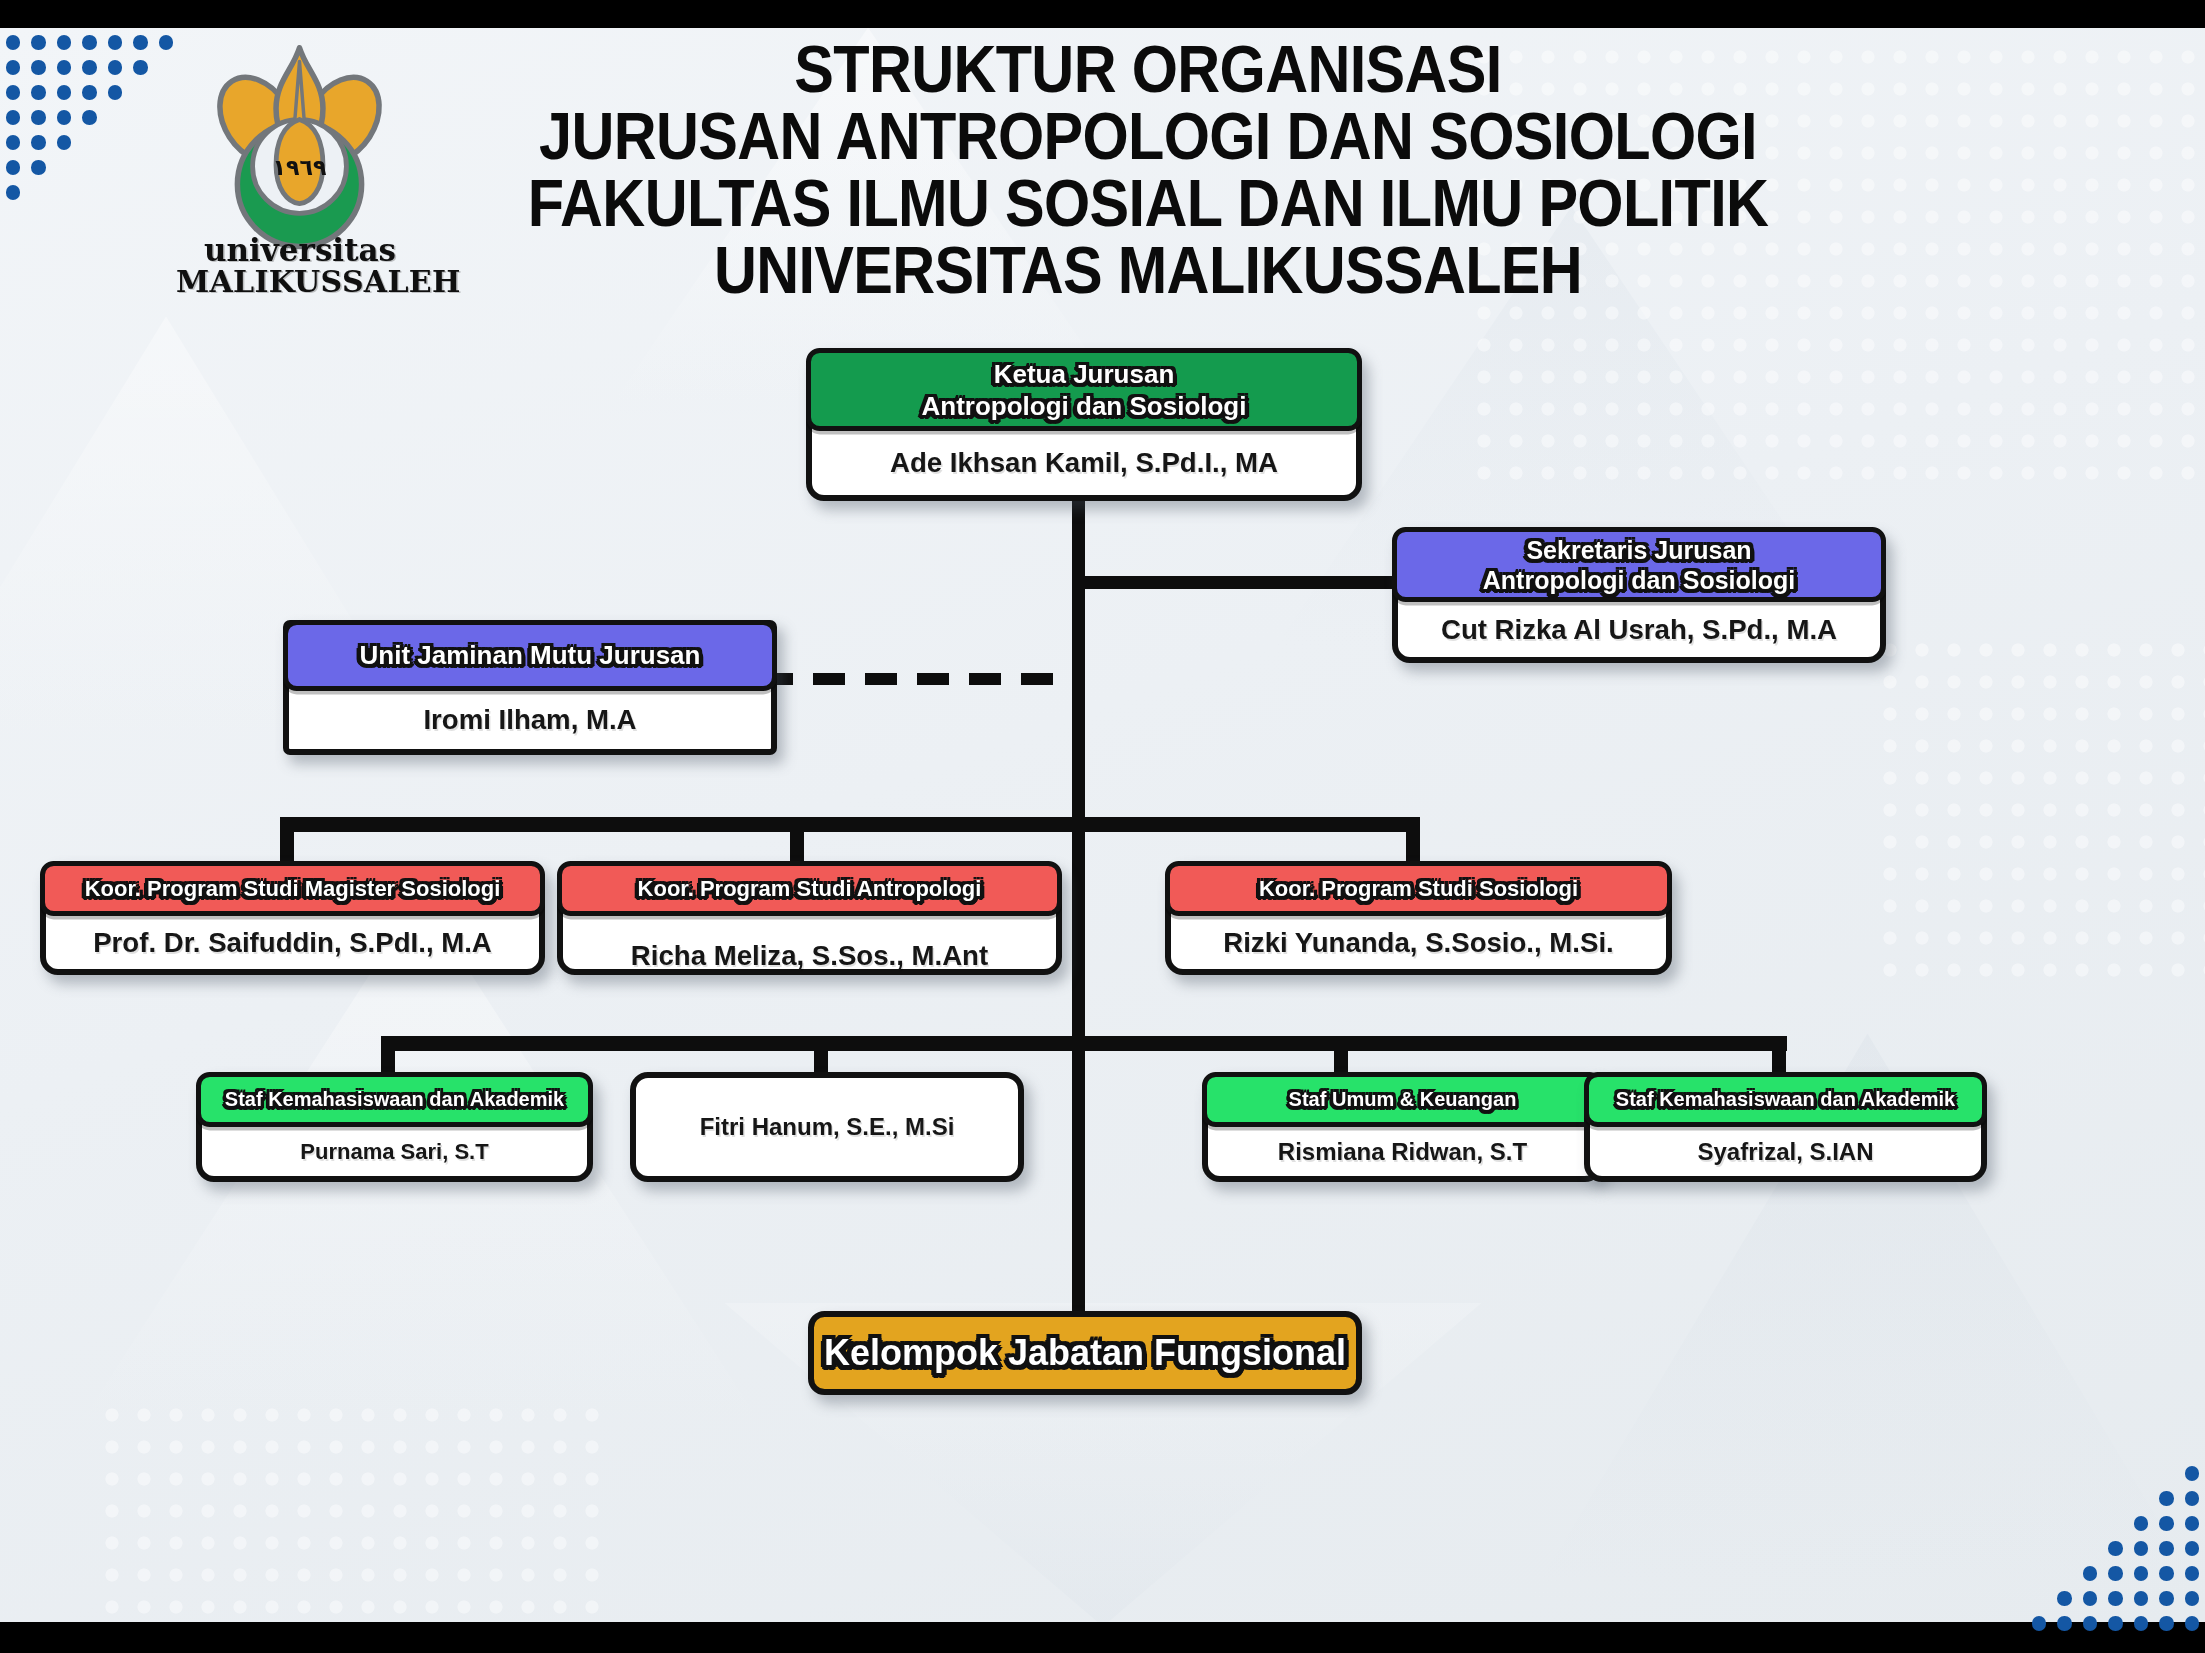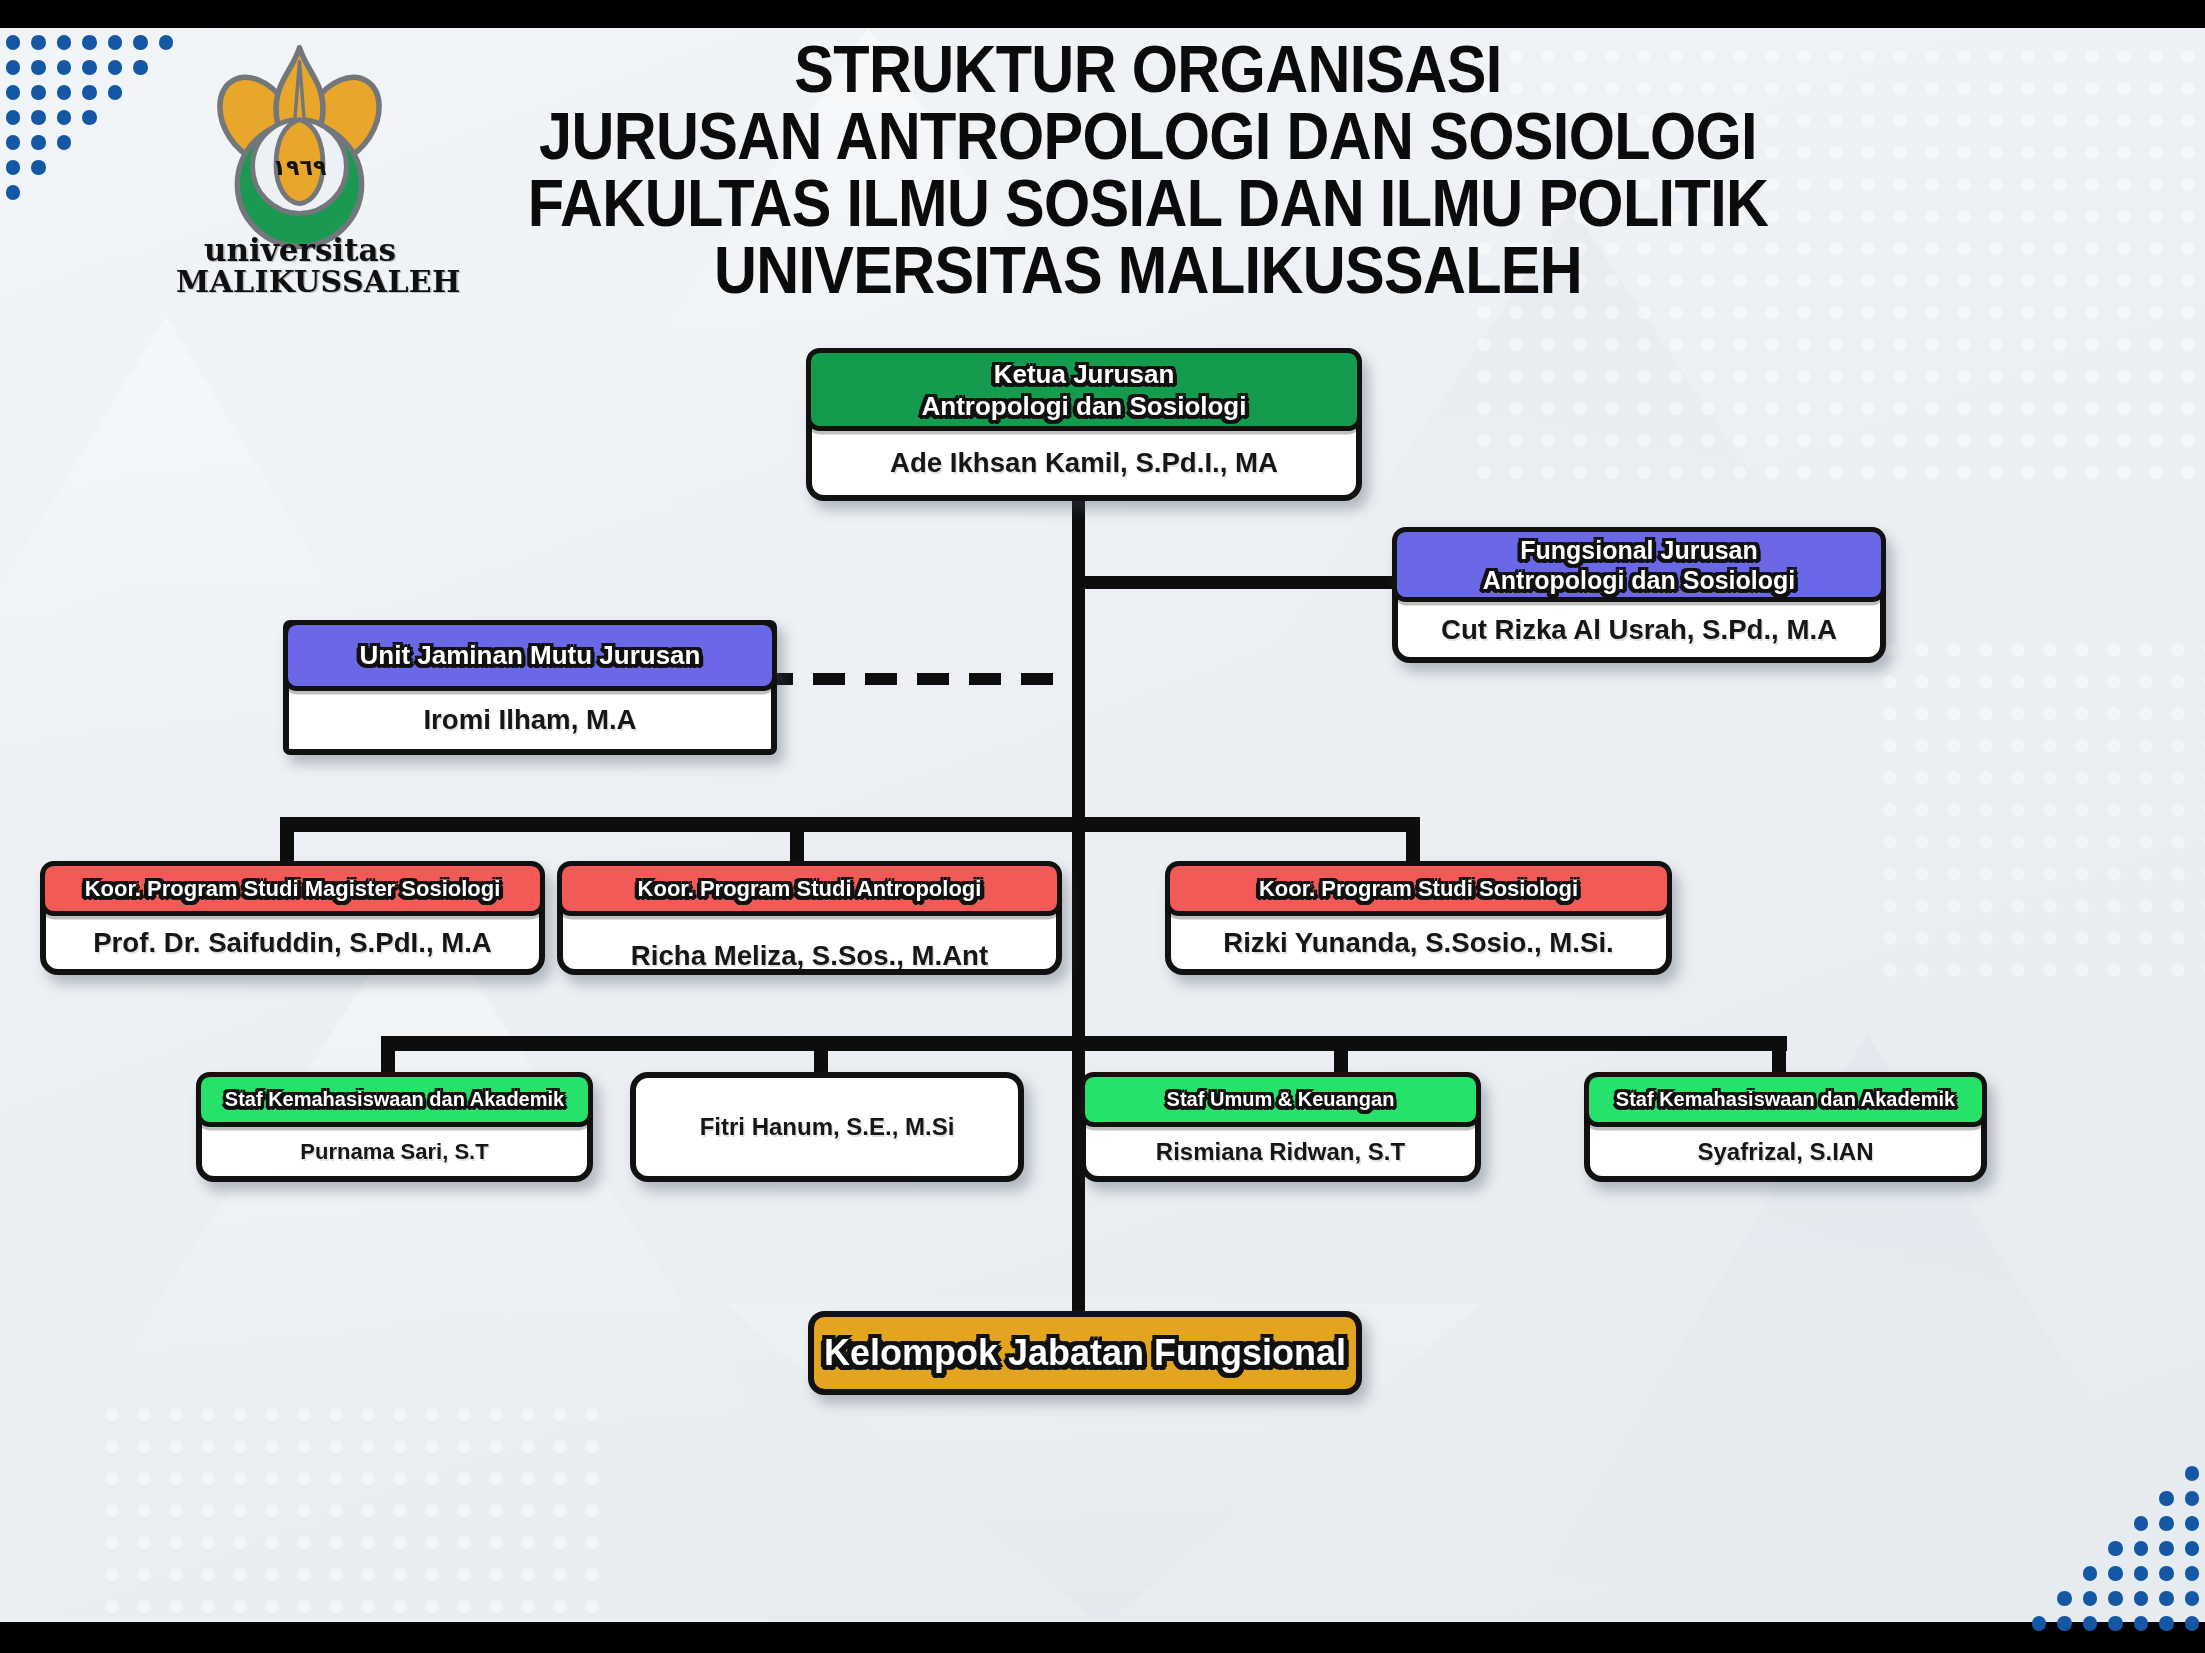--- a/index.html
+++ b/index.html
@@ -223,21 +223,21 @@
 <div class="card" style="left:806px;top:348px;width:544px;height:141px;">
   <div class="head pad2" style="background: rgb(20, 155, 78);">
     <span class="ot h-lg">Ketua Jurusan</span>
     <span class="ot h-lg">Antropologi dan Sosiologi</span>
   </div>
   <div class="cbody n-lg">Ade Ikhsan Kamil, S.Pd.I., MA</div>
 </div>
 
 <div class="card" style="left:1392px;top:527px;width:482px;height:124px;">
   <div class="head" style="padding: 2.8px 6.9px; background: rgb(107, 104, 232);">
-    <span class="ot" style="font-size:25px;line-height:30px;">Fungsional Jurusan</span>
+    <span class="ot" style="font-size:25px;line-height:30px;">Sekretaris Jurusan</span>
     <span class="ot" style="font-size:25px;line-height:30px;">Antropologi dan Sosiologi</span>
   </div>
   <div class="cbody n-lg">Cut Rizka Al Usrah, S.Pd., M.A</div>
 </div>
 
 <div class="card" style="left:283px;top:620px;width:482px;height:123px;border-radius:7px;">
   <div class="head pad1" style="background: rgb(107, 104, 232);">
     <span class="ot h-lg">Unit Jaminan Mutu Jurusan</span>
   </div>
   <div class="cbody n-lg">Iromi Ilham, M.A</div>
@@ -268,21 +268,21 @@
   <div class="head pads" style="background: rgb(39, 226, 106);">
     <span class="ot h-sm" style="--w:2.8px;">Staf Kemahasiswaan dan Akademik</span>
   </div>
   <div class="cbody" style="font-size:22px;">Purnama Sari, S.T</div>
 </div>
 
 <div class="card" style="left:630px;top:1072px;width:382px;height:98px;">
   <div class="cbody n-sm">Fitri Hanum, S.E., M.Si</div>
 </div>
 
-<div class="card" style="left:1080px;top:1072px;width:389px;height:98px;">
+<div class="card" style="left:1202px;top:1072px;width:389px;height:98px;">
   <div class="head pads" style="background: rgb(39, 226, 106);">
     <span class="ot h-sm" style="--w:2.8px;">Staf Umum &amp; Keuangan</span>
   </div>
   <div class="cbody n-sm">Rismiana Ridwan, S.T</div>
 </div>
 
 <div class="card" style="left:1584px;top:1072px;width:391px;height:98px;">
   <div class="head pads" style="background: rgb(39, 226, 106);">
     <span class="ot h-sm" style="--w:2.8px;">Staf Kemahasiswaan dan Akademik</span>
   </div>

